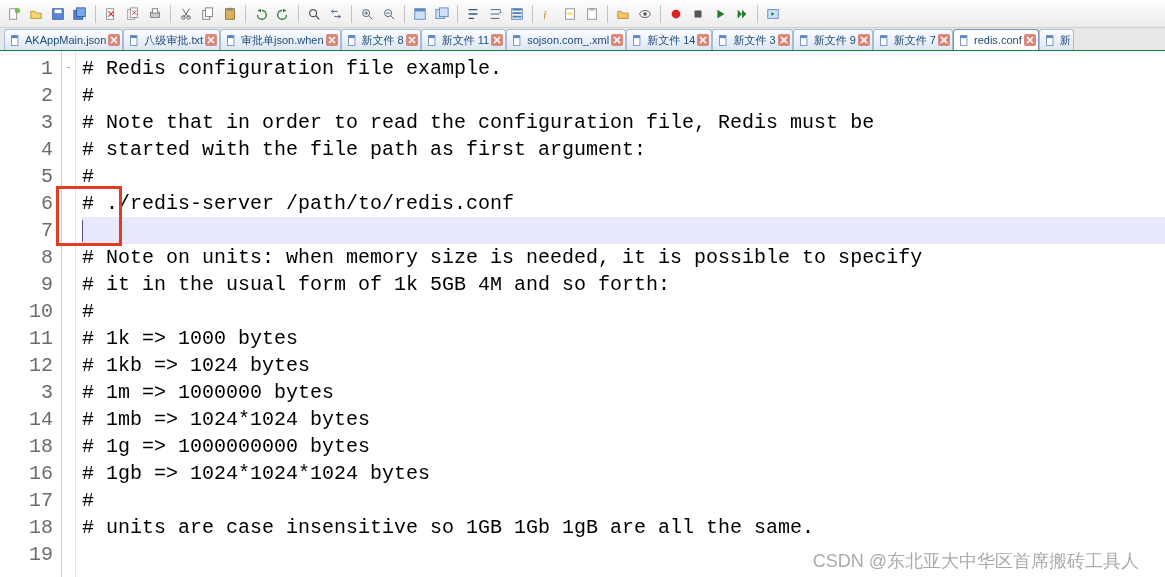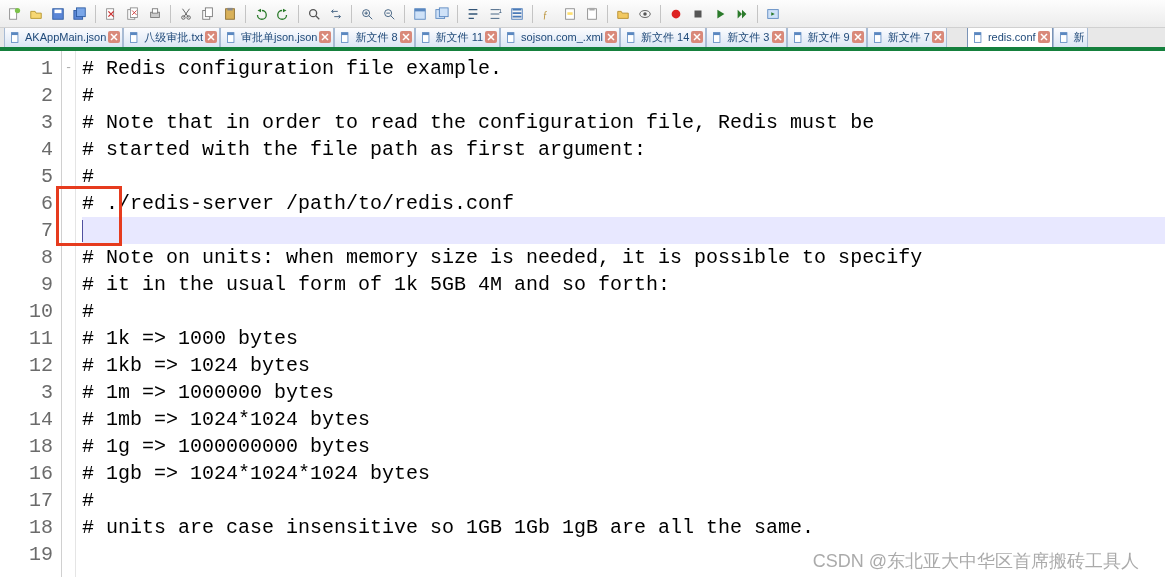--- a/index.html
+++ b/index.html
@@ -30,21 +30,21 @@
   }
   .tb-sep{width:1px;height:18px;background:#c4c4c4;margin:0 3px;}
   .tb-btn svg{width:14px;height:14px;}
   
   .tabbar{
     height:23px;
     background:#e8e8e8;
     display:flex;
     align-items:flex-end;
     padding-left:4px;
-    border-bottom:4px solid #15803d;
+    border-bottom:1px solid #15803d;
     gap:0;
     overflow:hidden;
   }
   .tab{
     height:21px;
     display:flex;align-items:center;
     background:linear-gradient(#fdfdff,#dbe6f4);
     border:1px solid #a8bbd4;
     border-bottom:none;
     padding:0 2px 0 4px;
@@ -52,21 +52,20 @@
     color:#214b7a;
     border-radius:3px 3px 0 0;
     margin-right:0px;
     cursor:pointer;
     white-space:nowrap;
   }
   .tab.active{
     background:linear-gradient(#fff,#fff);
     border-color:#7a93b6;
     font-weight:normal;
-    margin-left:20px;
   }
   .tab .file-ico{width:13px;height:13px;margin-right:3px;}
   .tab .tab-x{width:12px;height:12px;margin-left:2px;}
   
   .editor{
     display:flex;
     height:calc(100% - 51px);
     font-family:"Courier New",monospace;
     font-size:20px;
     line-height:27px;
@@ -329,21 +328,21 @@
       <svg viewBox="0 0 12 12" class="tab-x">
         <rect x="0" y="0" width="12" height="12" rx="2" fill="#d9897a"></rect>
         <path d="M3 3l6 6M9 3l-6 6" stroke="#fff" stroke-width="1.5"></path>
       </svg>
     </div>
     <div class="tab">
       <svg viewBox="0 0 16 16" class="file-ico">
         <rect x="3" y="2" width="8" height="12" fill="#fff" stroke="#5a87c0"></rect>
         <rect x="3" y="2" width="8" height="3" fill="#5a87c0"></rect>
       </svg>
-      <span>审批单json.json</span>
+      <span>审批单json.when</span>
       <svg viewBox="0 0 12 12" class="tab-x">
         <rect x="0" y="0" width="12" height="12" rx="2" fill="#d9897a"></rect>
         <path d="M3 3l6 6M9 3l-6 6" stroke="#fff" stroke-width="1.5"></path>
       </svg>
     </div>
     <div class="tab">
       <svg viewBox="0 0 16 16" class="file-ico">
         <rect x="3" y="2" width="8" height="12" fill="#fff" stroke="#5a87c0"></rect>
         <rect x="3" y="2" width="8" height="3" fill="#5a87c0"></rect>
       </svg>

